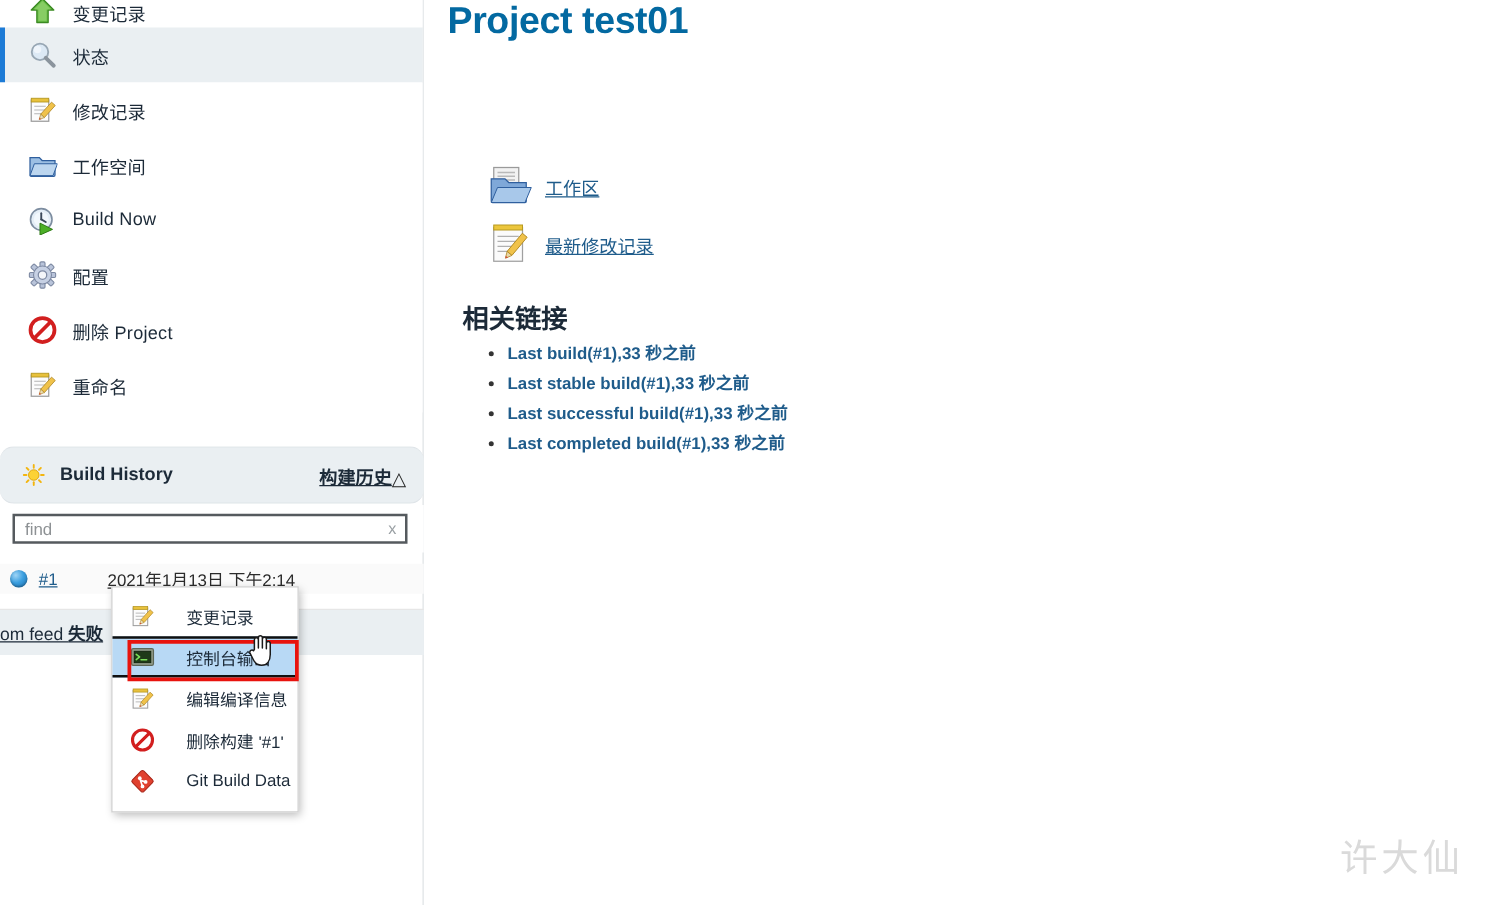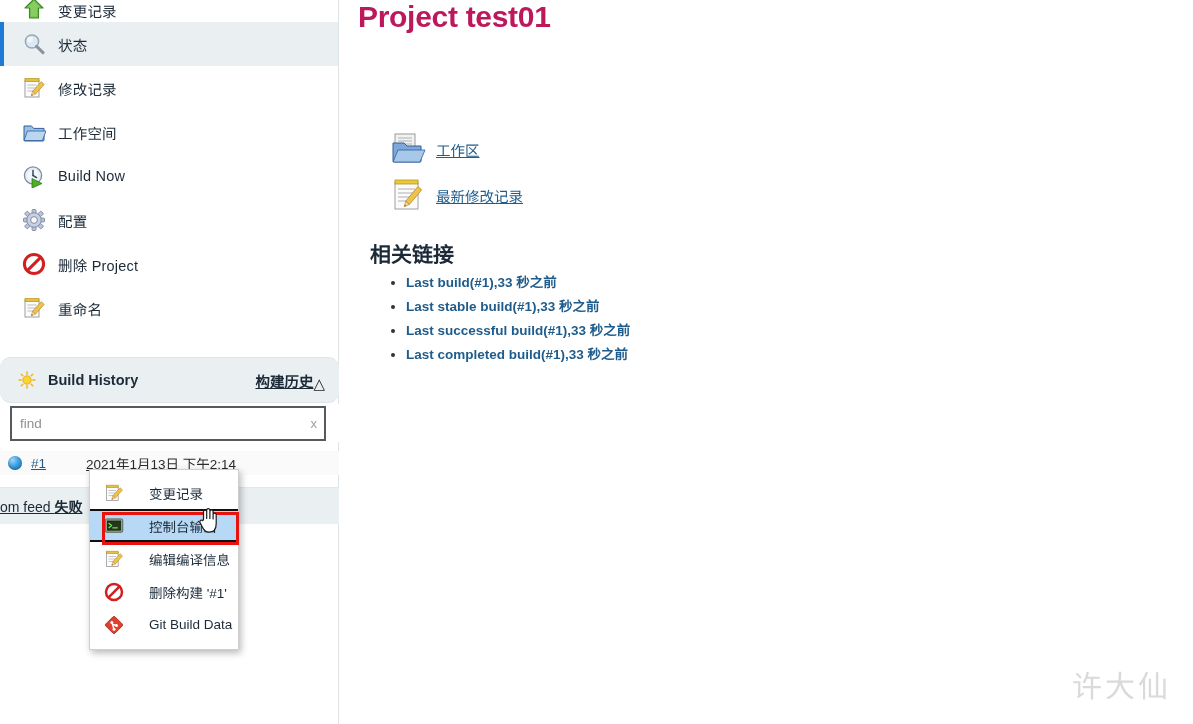--- a/index.html
+++ b/index.html
@@ -69,21 +69,21 @@
 
   .bh-find {
     position: absolute; left: 0; top: 404px;
     width: 339px; height: 38px;
     background: #fff;
     display: flex; align-items: center;
     padding: 0 10px;
   }
   .find-box {
     position: relative;
-    width: 316px; height: 35px;
+    width: 316px; height: 24px;
     border: 2px solid #555a5e;
     background: #fff;
     display: flex; align-items: center;
   }
   .find-box input {
     border: 0; outline: none; background: transparent;
     width: 100%; height: 100%;
     padding: 0 22px 0 8px;
     font-family: inherit; font-size: 13.5px; color: #777;
   }
@@ -121,21 +121,21 @@
     font-size: 14px; color: #1c2a38;
     white-space: nowrap;
     overflow: hidden;
   }
   .bh-feed .feedtxt { text-decoration: underline; cursor: pointer; }
   .bh-feed .feedtxt b { font-weight: bold; }
 
   
   .main { position: absolute; left: 340px; top: 0; right: 0; bottom: 0; background: #fff; padding: 0 0 0 18px; }
   .page-title {
-    font-size: 30px; font-weight: bold; color: #be185d;
+    font-size: 30px; font-weight: bold; color: #0369a1;
     margin: 0; padding-top: 0; line-height: 34px;
     letter-spacing: -0.3px;
   }
   .quick-links { margin-top: 92px; }
   .qlink { display: flex; align-items: center; height: 46px; padding-left: 32px; }
   .qlink .qico { width: 38px; height: 36px; margin-right: 8px; flex: 0 0 38px; position: relative; }
   .qlink a { color: #1f5c8b; font-weight: normal; font-size: 14.5px; text-decoration: underline; cursor: pointer; }
   .section-h { font-size: 21px; font-weight: bold; color: #1c2a38; margin: 20px 0 6px 12px; }
   ul.rel { margin: 0; padding-left: 48px; list-style: disc; }
   ul.rel li { margin: 0 4px 6px 0; line-height: 18px; }

